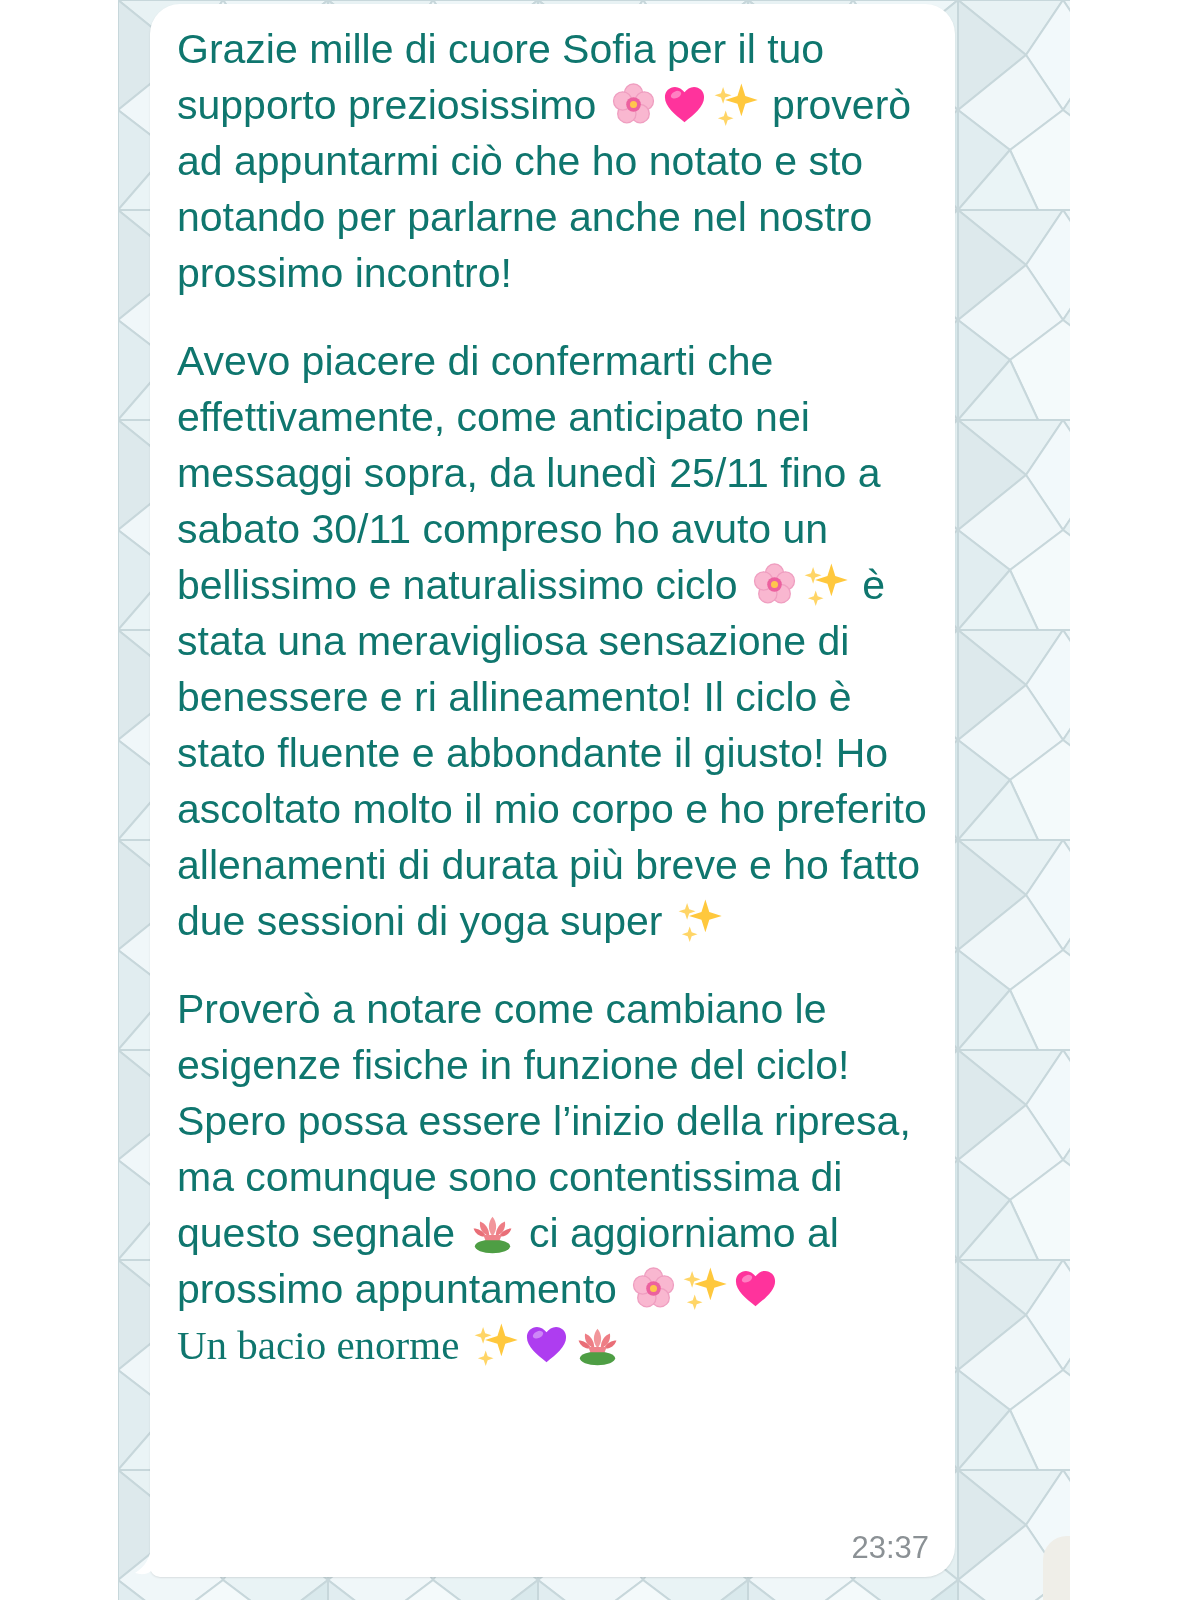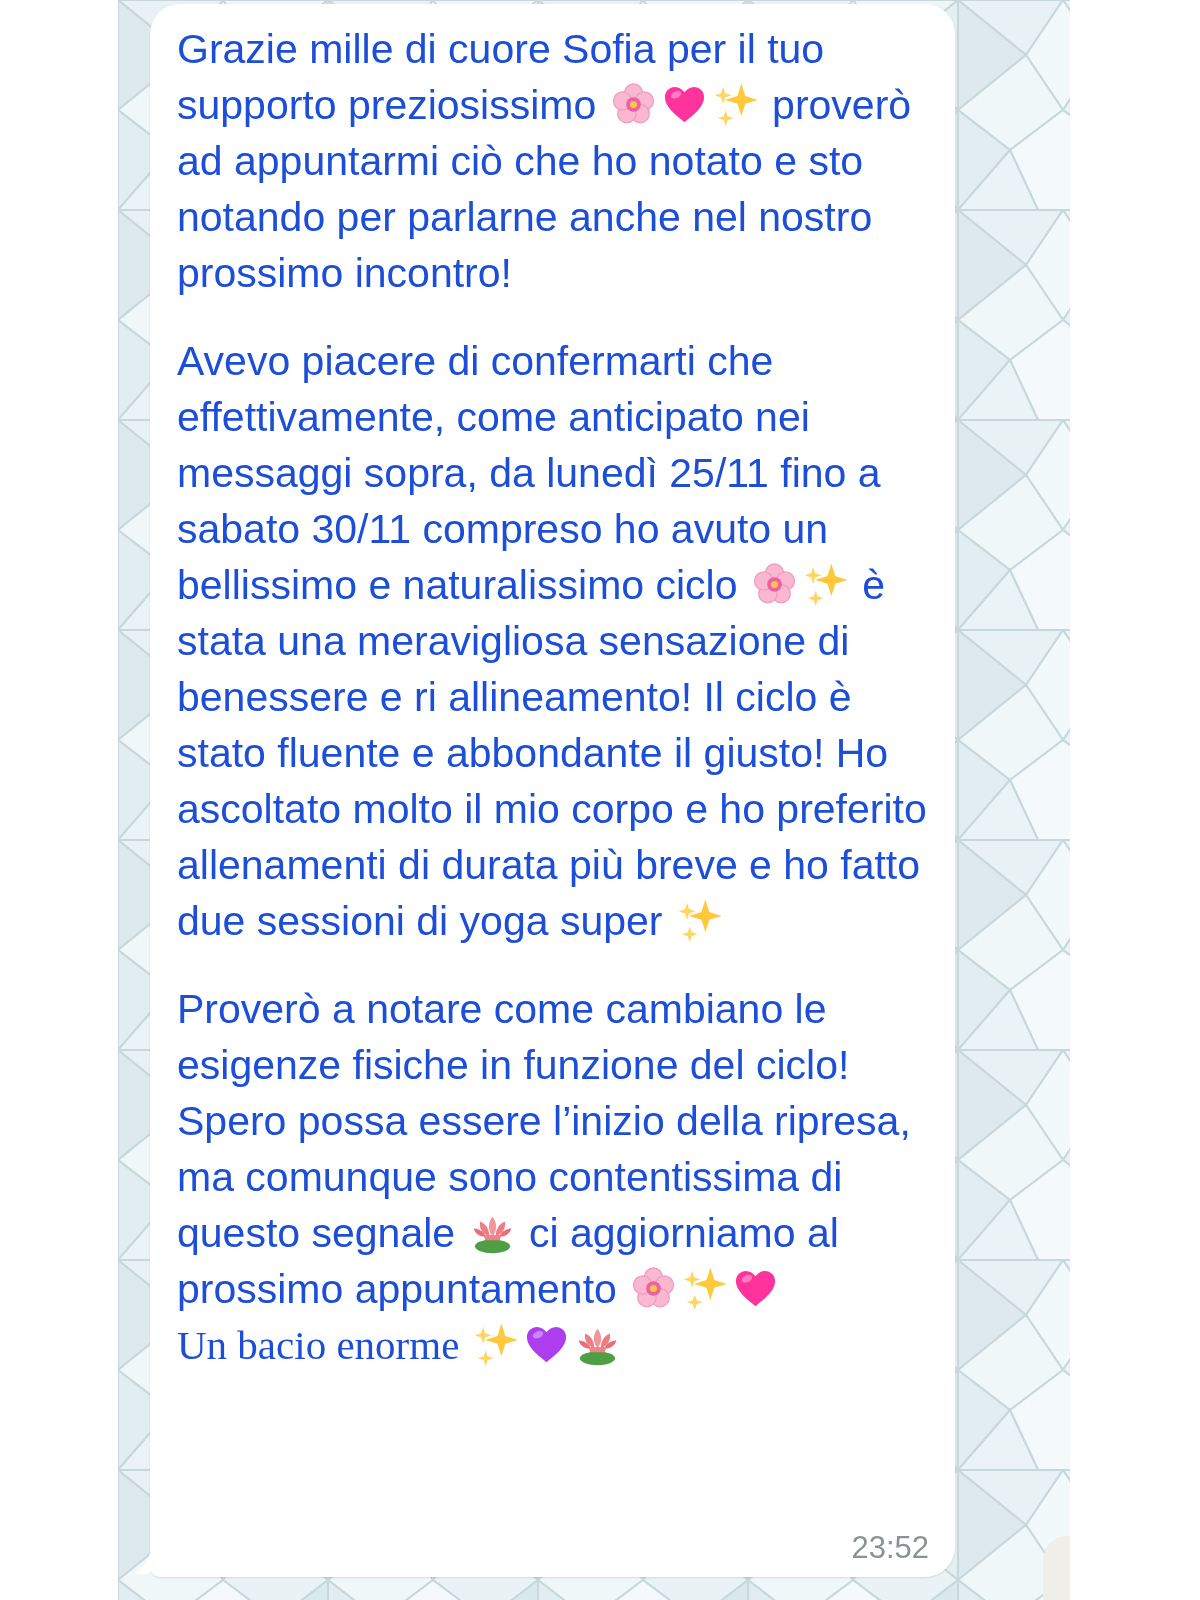--- a/index.html
+++ b/index.html
@@ -22,21 +22,21 @@
   .bubble{
     position:absolute;left:32px;top:4px;width:805px;height:1573px;
     background:#ffffff;
     border-radius:30px 30px 30px 10px;
     box-shadow:0 1px 2px rgba(0,0,0,0.10);
   }
   .tail{position:absolute;left:-15px;bottom:2px;width:16px;height:30px;display:block;}
   .msg{
     position:absolute;left:0;top:0;right:0;bottom:0;
     padding:17px 26px 20px 27px;
-    font-size:41px;line-height:56px;color:#1d4ed8;
+    font-size:41px;line-height:56px;color:#0f766e;
     overflow:hidden;
     word-wrap:break-word;
   }
   .para + .para{margin-top:32px;}
   .para.tight{margin-top:0;font-family:Liberation Serif, serif;}
   .emoji{
     display:inline-block;width:47px;height:47px;margin:0 2px;
     vertical-align:-9px;
   }
   .emoji svg{width:100%;height:100%;display:block;}
@@ -160,20 +160,20 @@
               </svg></span><span class="emoji" role="img" aria-label="🪷"><svg viewBox="0 0 36 36">
                 <ellipse cx="18" cy="28.6" rx="13.5" ry="5.2" fill="#4e9e44"></ellipse>
                 <path d="M3.5 15c3.5 0 7.5 2 9.5 6-4 .8-8-1.5-9.5-6z" fill="#e96e77"></path>
                 <path d="M32.5 15c-3.5 0-7.5 2-9.5 6 4 .8 8-1.5 9.5-6z" fill="#e96e77"></path>
                 <path d="M8.5 9.5c4 1.5 7 5.5 7 11-4.8-1-8-5.5-7-11z" fill="#ee7d85"></path>
                 <path d="M27.5 9.5c-4 1.5-7 5.5-7 11 4.8-1 8-5.5 7-11z" fill="#ee7d85"></path>
                 <path d="M18 6c3.2 4 4.2 10 0 15-4.2-5-3.2-11 0-15z" fill="#f2969b"></path>
                 <path d="M11 20h14l-1.5 4h-11z" fill="#ef838b"></path>
               </svg></span></div>
         </div>
-      <div class="time">23:52</div>
+      <div class="time">23:37</div>
     </div>
 
   </div>
 
   <div class="side-white right"></div>
 
 </div>
 
 </body></html>

